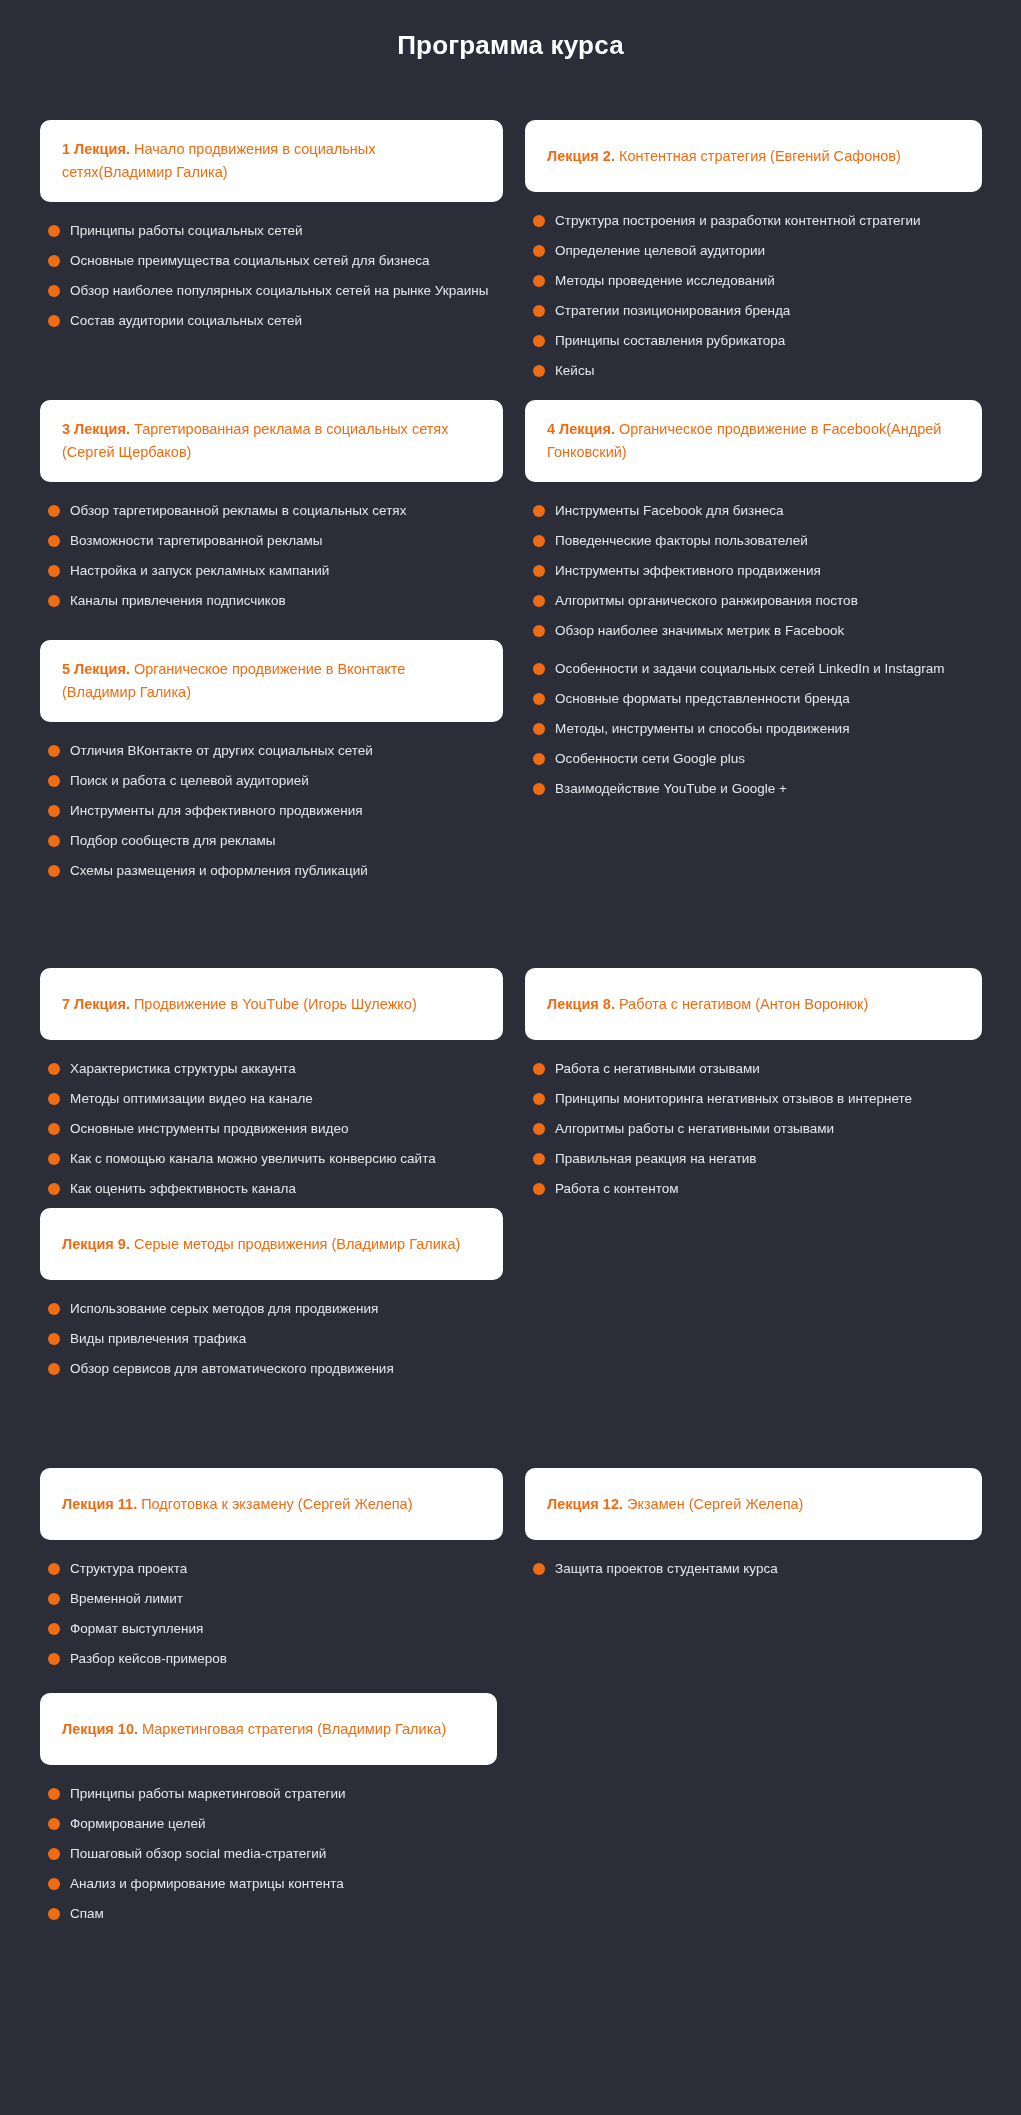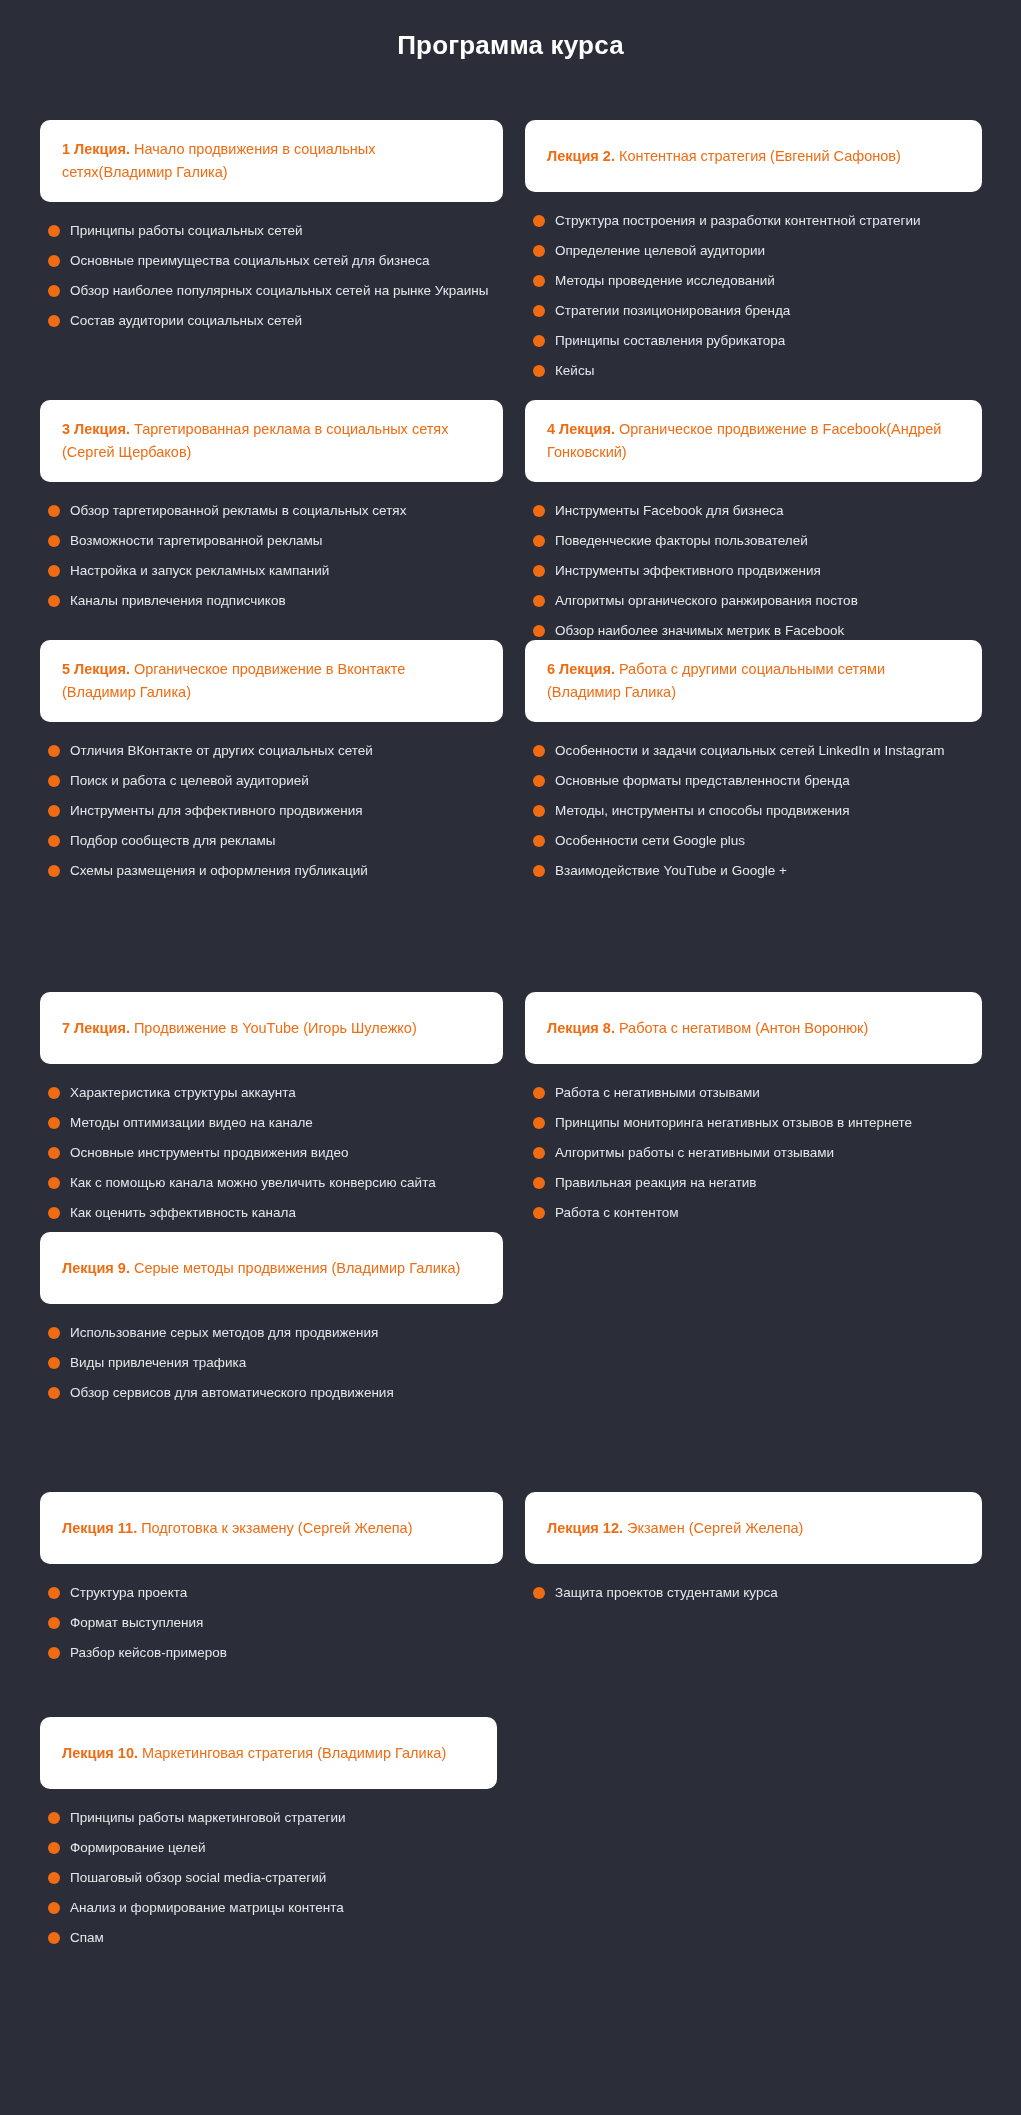--- a/index.html
+++ b/index.html
@@ -110,21 +110,21 @@
   .topic-text {
     display: block;
     color: #e4e7ea;
   }
 
   
   .row-block { min-height: 0; }
   .r1 { height: 280px; }
   .r2 { height: 240px; }
   .r3 { height: 328px; }
-  .r4 { height: 240px; margin-top: 24px; }
+  .r4 { height: 240px; }
   .r5 { height: 260px; flex-direction: column; }
   .r6 { height: 200px; }
 </style>
 </head>
 <body>
 
 <div class="page">
 
   <h1 class="page-title">Программа курса</h1>
 
@@ -262,23 +262,20 @@
               <span class="bullet-dot"></span>
               <span class="topic-text">Подбор сообществ для рекламы</span>
             </li>
           <li class="topic">
               <span class="bullet-dot"></span>
               <span class="topic-text">Схемы размещения и оформления публикаций</span>
             </li>
         </ul>
       </div>
       <div class="col right">
-        <div class="lecture-card">
-          <p class="lecture-heading"><span class="lecture-num">6 Лекция.</span><span> Работа с другими социальными сетями (Владимир Галика)</span></p>
-        </div>
         <ul class="topics">
           <li class="topic">
               <span class="bullet-dot"></span>
               <span class="topic-text">Особенности и задачи социальных сетей LinkedIn и Instagram</span>
             </li>
           <li class="topic">
               <span class="bullet-dot"></span>
               <span class="topic-text">Основные форматы представленности бренда</span>
             </li>
           <li class="topic">
@@ -405,20 +402,24 @@
 
     <div class="row row-block r6">
       <div class="col">
         <div class="lecture-card">
           <p class="lecture-heading"><span class="lecture-num">Лекция 11.</span><span> Подготовка к экзамену  (Сергей Желепа)</span></p>
         </div>
         <ul class="topics">
           <li class="topic">
               <span class="bullet-dot"></span>
               <span class="topic-text">Структура проекта</span>
+            </li>
+          <li class="topic">
+              <span class="bullet-dot"></span>
+              <span class="topic-text">Временной лимит</span>
             </li>
           <li class="topic">
               <span class="bullet-dot"></span>
               <span class="topic-text">Формат выступления</span>
             </li>
           <li class="topic">
               <span class="bullet-dot"></span>
               <span class="topic-text">Разбор кейсов-примеров</span>
             </li>
         </ul>

